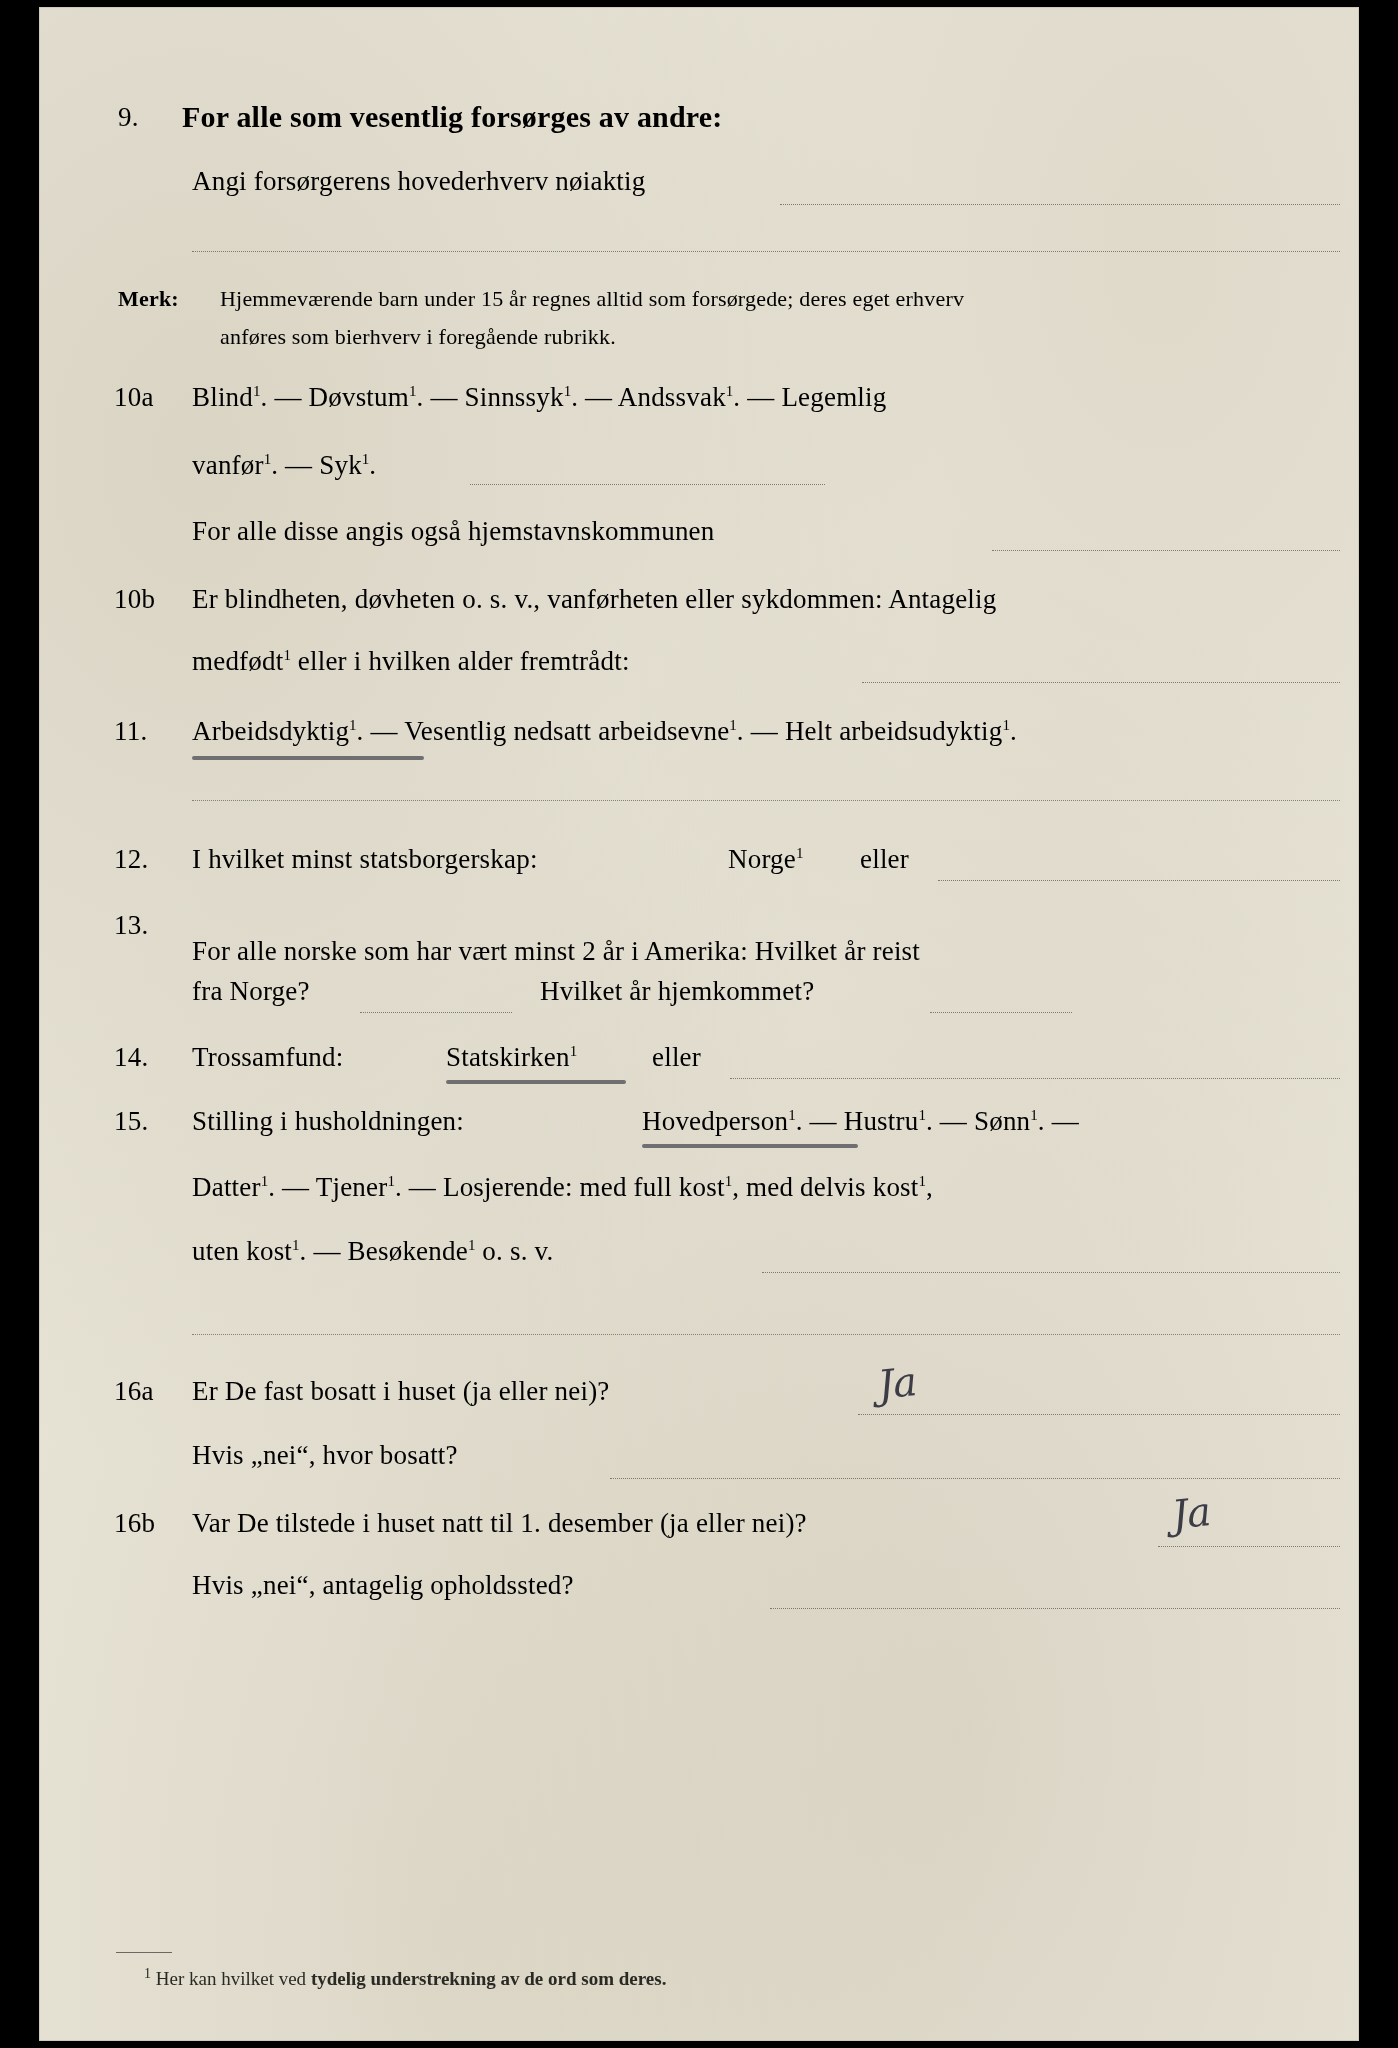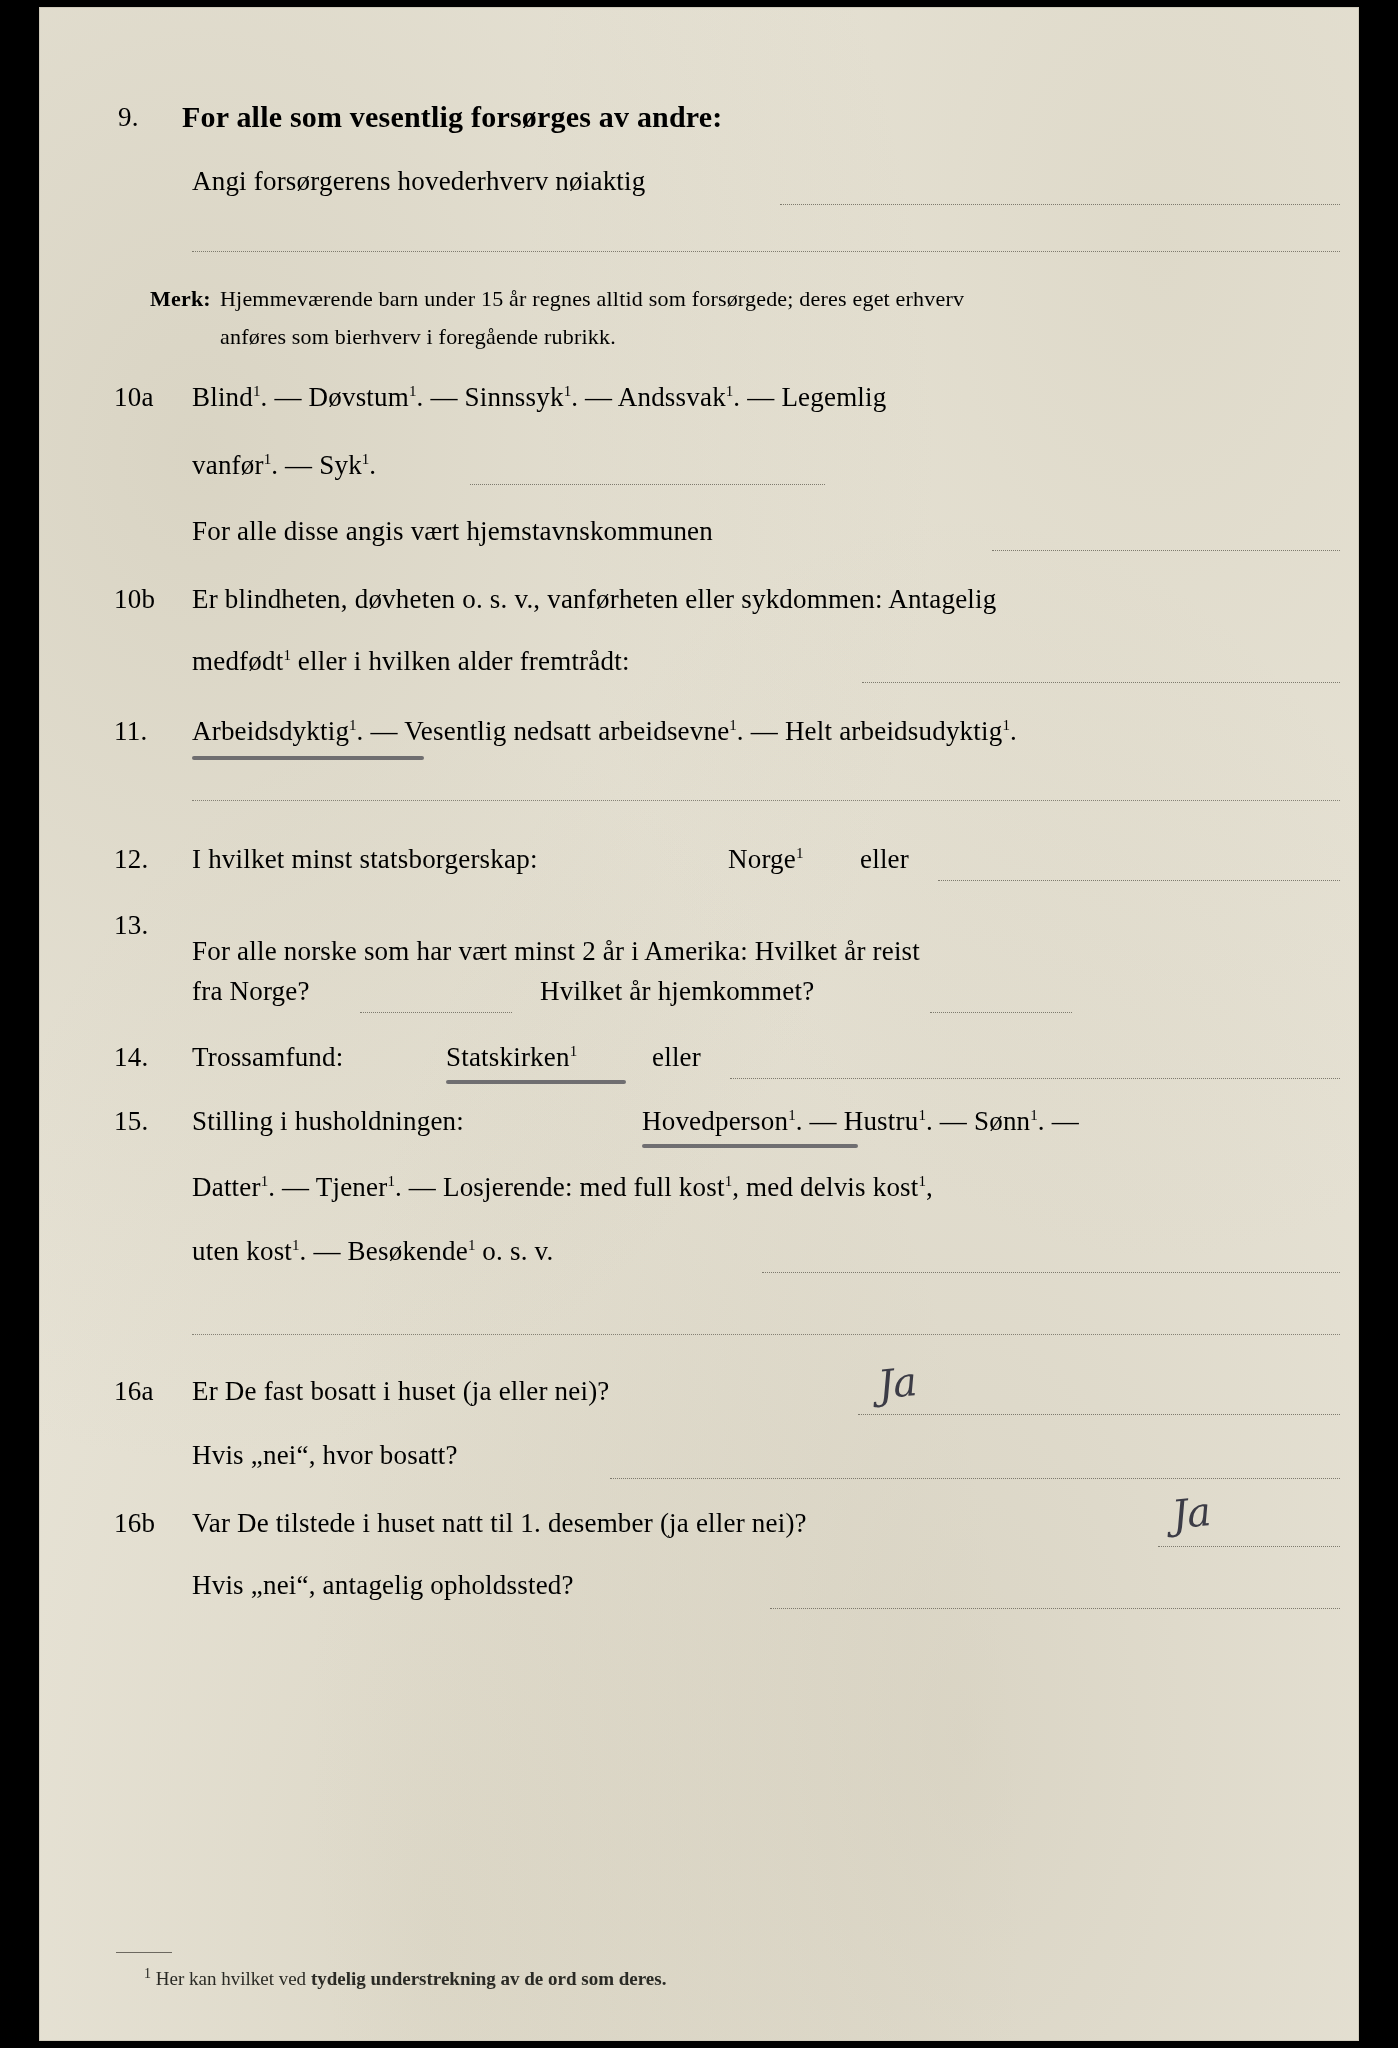--- a/index.html
+++ b/index.html
@@ -122,29 +122,29 @@
 
     <div class="ghost" style="left:60px; top:1620px;">&nbsp;</div>
 
     <div class="num" style="left:78px; top:94px;">9.</div>
     <div class="txt bold" style="left:142px; top:92px; font-size:30px;">For alle som vesentlig forsørges av andre:</div>
 
     <div class="txt" style="left:152px; top:158px;">Angi forsørgerens hovederhverv nøiaktig</div>
     <div class="fill" style="left:740px; top:196px; width:560px;"></div>
     <div class="fill" style="left:152px; top:243px; width:1148px;"></div>
 
-    <div class="txt small bold" style="left:78px; top:278px;margin-left:32px;">Merk:</div>
+    <div class="txt small bold" style="left:78px; top:278px;">Merk:</div>
     <div class="txt small" style="left:180px; top:278px;">Hjemmeværende barn under 15 år regnes alltid som forsørgede; deres eget erhverv</div>
     <div class="txt small" style="left:180px; top:316px;">anføres som bierhverv i foregående rubrikk.</div>
 
     <div class="num" style="left:74px; top:374px;">10a</div>
     <div class="txt" style="left:152px; top:374px;">Blind<span class="sup">1</span>.  —  Døvstum<span class="sup">1</span>.  —  Sinnssyk<span class="sup">1</span>.  —  Andssvak<span class="sup">1</span>.  —  Legemlig</div>
     <div class="txt" style="left:152px; top:442px;">vanfør<span class="sup">1</span>.  —  Syk<span class="sup">1</span>.</div>
     <div class="fill" style="left:430px; top:476px; width:355px;"></div>
-    <div class="txt" style="left:152px; top:508px;">For alle disse angis vært hjemstavnskommunen</div>
+    <div class="txt" style="left:152px; top:508px;">For alle disse angis også hjemstavnskommunen</div>
     <div class="fill" style="left:952px; top:542px; width:348px;"></div>
 
     <div class="num" style="left:74px; top:576px;">10b</div>
     <div class="txt" style="left:152px; top:576px;">Er blindheten, døvheten o. s. v., vanførheten eller sykdommen: Antagelig</div>
     <div class="txt" style="left:152px; top:638px;">medfødt<span class="sup">1</span> eller i hvilken alder fremtrådt:</div>
     <div class="fill" style="left:822px; top:674px; width:478px;"></div>
 
     <div class="num" style="left:74px; top:708px;">11.</div>
     <div class="txt" style="left:152px; top:708px;">Arbeidsdyktig<span class="sup">1</span>. — Vesentlig nedsatt arbeidsevne<span class="sup">1</span>. — Helt arbeidsudyktig<span class="sup">1</span>.</div>
     <div class="underline-mark" style="left:152px; top:748px; width:232px;"></div>

